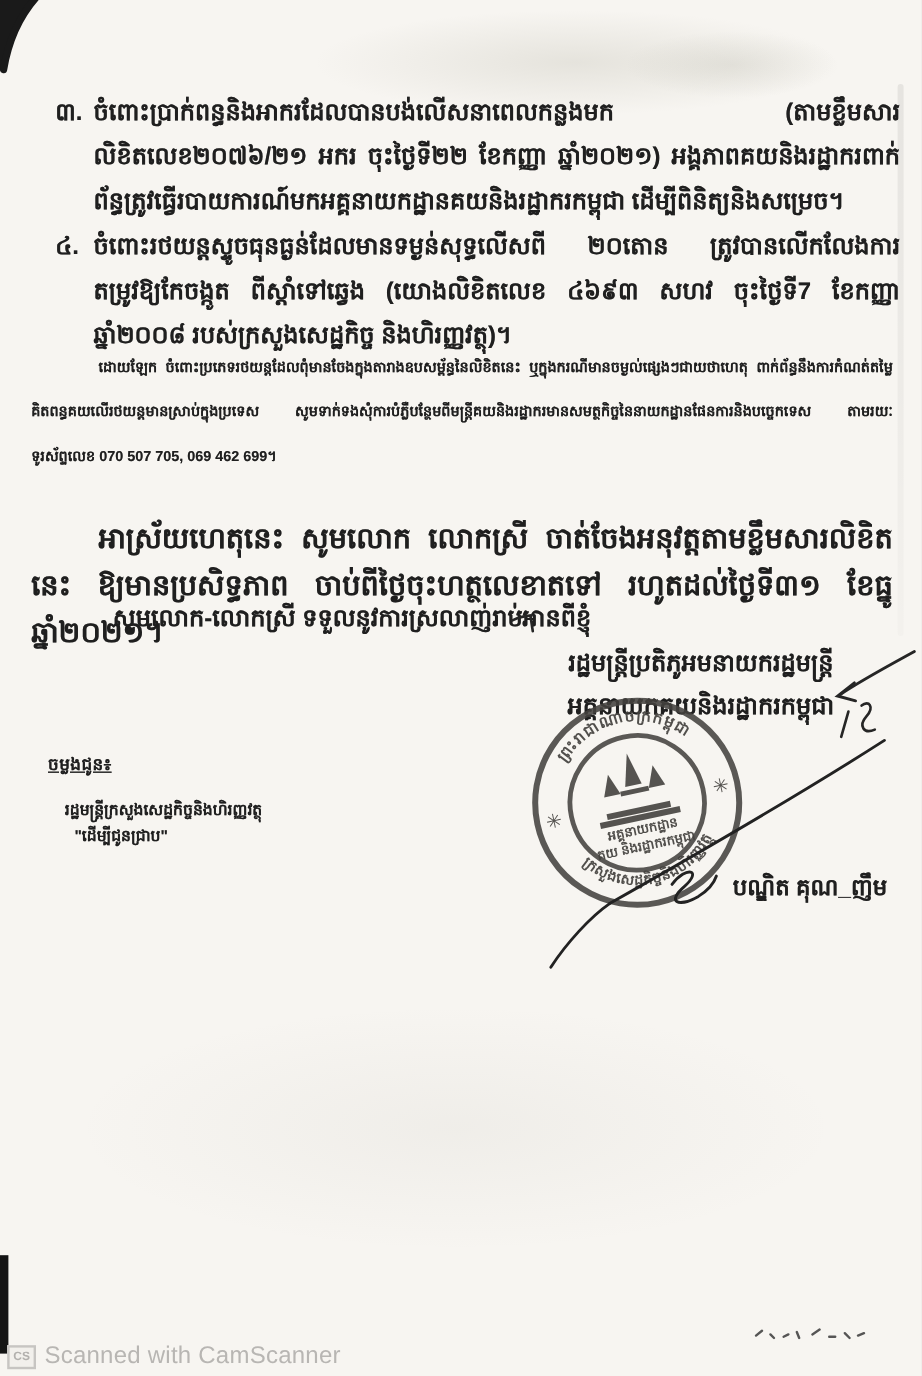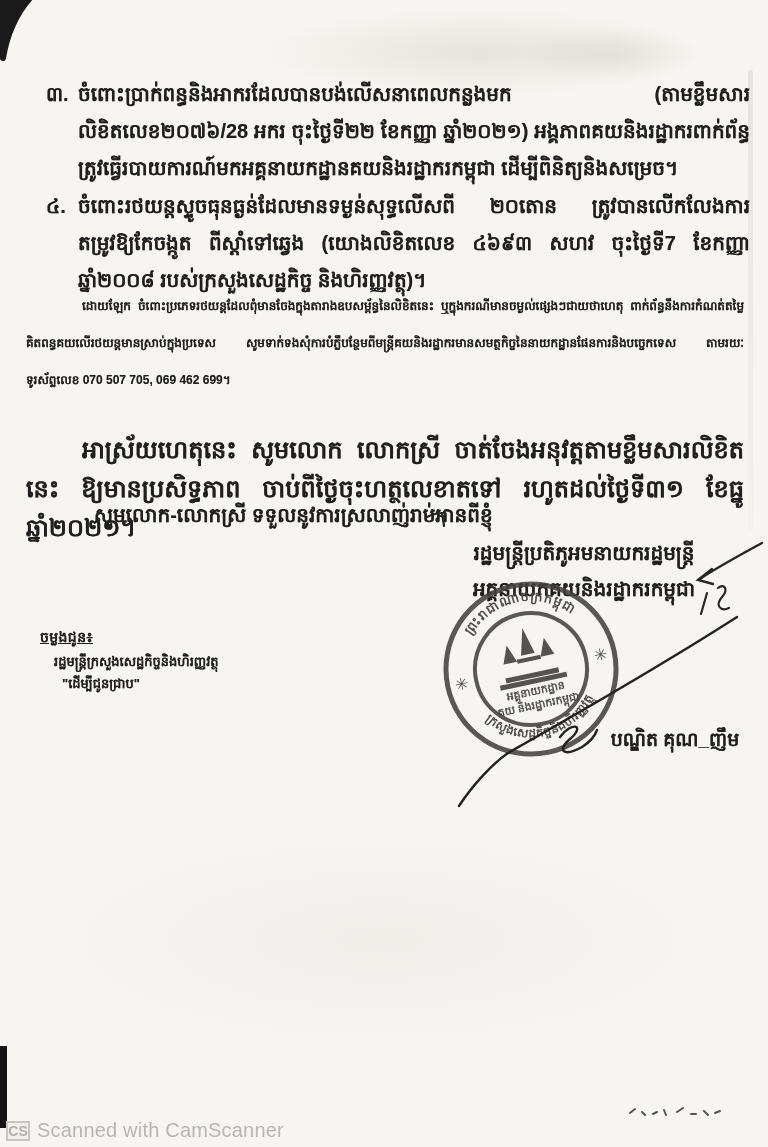--- a/index.html
+++ b/index.html
@@ -14,48 +14,48 @@
   .item .num{flex:0 0 32px;}
   .item .txt{flex:1;text-align:justify;}
   #item3{left:46px;top:76px;width:704px;}
   #item4{left:46px;top:188px;width:704px;}
   #paraException{left:26px;top:288px;width:718px;font-size:12px;line-height:37px;text-align:justify;text-indent:56px;}
   #paraClosing{left:26px;top:430px;width:718px;font-size:24px;line-height:39px;text-align:justify;text-indent:56px;}
   #salutation{left:94px;top:502px;font-size:20px;}
   #sigTitle{left:426px;top:535px;width:316px;text-align:center;font-size:20px;line-height:36px;}
   #sigName{left:576px;top:727px;width:198px;text-align:center;font-size:19px;}
   #ccBlock{left:40px;top:626px;width:380px;font-size:13px;line-height:22px;}
-  #ccBlock .hdr{font-size:14px;text-decoration:underline;margin-bottom:3px;letter-spacing:.4px;}
+  #ccBlock .hdr{font-size:14px;text-decoration:underline;margin-bottom:16px;letter-spacing:.4px;}
   #ccBlock .l2{padding-left:14px;}
   #ccBlock .l3{padding-left:22px;}
   .smudge{position:absolute;pointer-events:none;}
   .s1{left:260px;top:8px;width:440px;height:88px;background:radial-gradient(ellipse at center,rgba(158,156,138,.20),transparent 70%);}
   .s2{left:520px;top:26px;width:180px;height:56px;background:radial-gradient(ellipse at center,rgba(150,150,134,.16),transparent 70%);}
   .s3{left:70px;top:840px;width:620px;height:200px;background:radial-gradient(ellipse at center,rgba(140,138,126,.07),transparent 72%);}
   .edge-streak{position:absolute;left:748px;top:70px;width:5px;height:460px;
     background:linear-gradient(rgba(0,0,0,.07),rgba(0,0,0,.015));border-radius:3px;}
   .overlay{position:absolute;left:0;top:0;pointer-events:none;}
   .watermark{position:absolute;left:6px;top:1119px;display:flex;align-items:center;gap:7px;color:#b8b6b3;}
-  .cs-box{width:20px;height:16px;border:2px solid #c7c5c2;border-radius:0;font-size:14px;font-weight:700;
+  .cs-box{width:20px;height:16px;border:2px solid #c7c5c2;border-radius:0;font-size:10px;font-weight:700;
     display:flex;align-items:center;justify-content:center;color:#b2b0ad;background:#f2f0ec;}
   .wm-text{font-size:20px;letter-spacing:.2px;}
 </style>
 </head>
 <body>
 
 <div class="page">
 
   <div class="smudge s1"></div>
   <div class="smudge s2"></div>
   <div class="smudge s3"></div>
   <div class="edge-streak"></div>
 
   <div class="item khmer" id="item3">
     <span class="num">៣.</span>
-    <span class="txt">ចំពោះប្រាក់ពន្ធនិងអាករដែលបានបង់លើសនាពេលកន្លងមក (តាមខ្លឹមសារលិខិតលេខ២០៧៦/28 អករ ចុះថ្ងៃទី២២ ខែកញ្ញា ឆ្នាំ២០២១) អង្គភាពគយនិងរដ្ឋាករពាក់ព័ន្ធត្រូវធ្វើរបាយការណ៍មកអគ្គនាយកដ្ឋានគយនិងរដ្ឋាករកម្ពុជា ដើម្បីពិនិត្យនិងសម្រេច។</span>
+    <span class="txt">ចំពោះប្រាក់ពន្ធនិងអាករដែលបានបង់លើសនាពេលកន្លងមក (តាមខ្លឹមសារលិខិតលេខ២០៧៦/២១ អករ ចុះថ្ងៃទី២២ ខែកញ្ញា ឆ្នាំ២០២១) អង្គភាពគយនិងរដ្ឋាករពាក់ព័ន្ធត្រូវធ្វើរបាយការណ៍មកអគ្គនាយកដ្ឋានគយនិងរដ្ឋាករកម្ពុជា ដើម្បីពិនិត្យនិងសម្រេច។</span>
   </div>
 
   <div class="item khmer" id="item4">
     <span class="num">៤.</span>
     <span class="txt">ចំពោះរថយន្តស្ទូចធុនធ្ងន់ដែលមានទម្ងន់សុទ្ធលើសពី ២០តោន ត្រូវបានលើកលែងការតម្រូវឱ្យកែចង្កូត ពីស្តាំទៅឆ្វេង (យោងលិខិតលេខ ៤៦៩៣ សហវ ចុះថ្ងៃទី7 ខែកញ្ញា ឆ្នាំ២០០៨ របស់ក្រសួងសេដ្ឋកិច្ច និងហិរញ្ញវត្ថុ)។</span>
   </div>
 
   <div class="abs khmer" id="paraException">ដោយឡែក ចំពោះប្រភេទរថយន្តដែលពុំមានចែងក្នុងតារាងឧបសម្ព័ន្ធនៃលិខិតនេះ ឬក្នុងករណីមានចម្ងល់ផ្សេងៗជាយថាហេតុ ពាក់ព័ន្ធនឹងការកំណត់តម្លៃគិតពន្ធគយលើរថយន្តមានស្រាប់ក្នុងប្រទេស សូមទាក់ទងសុំការបំភ្លឺបន្ថែមពីមន្ត្រីគយនិងរដ្ឋាករមានសមត្ថកិច្ចនៃនាយកដ្ឋានផែនការនិងបច្ចេកទេស តាមរយៈទូរស័ព្ទលេខ 070 507 705, 069 462 699។</div>
 
   <div class="abs khmer" id="paraClosing">អាស្រ័យហេតុនេះ សូមលោក លោកស្រី ចាត់ចែងអនុវត្តតាមខ្លឹមសារលិខិតនេះ ឱ្យមានប្រសិទ្ធភាព ចាប់ពីថ្ងៃចុះហត្ថលេខាតទៅ រហូតដល់ថ្ងៃទី៣១ ខែធ្នូ ឆ្នាំ២០២១។</div>

